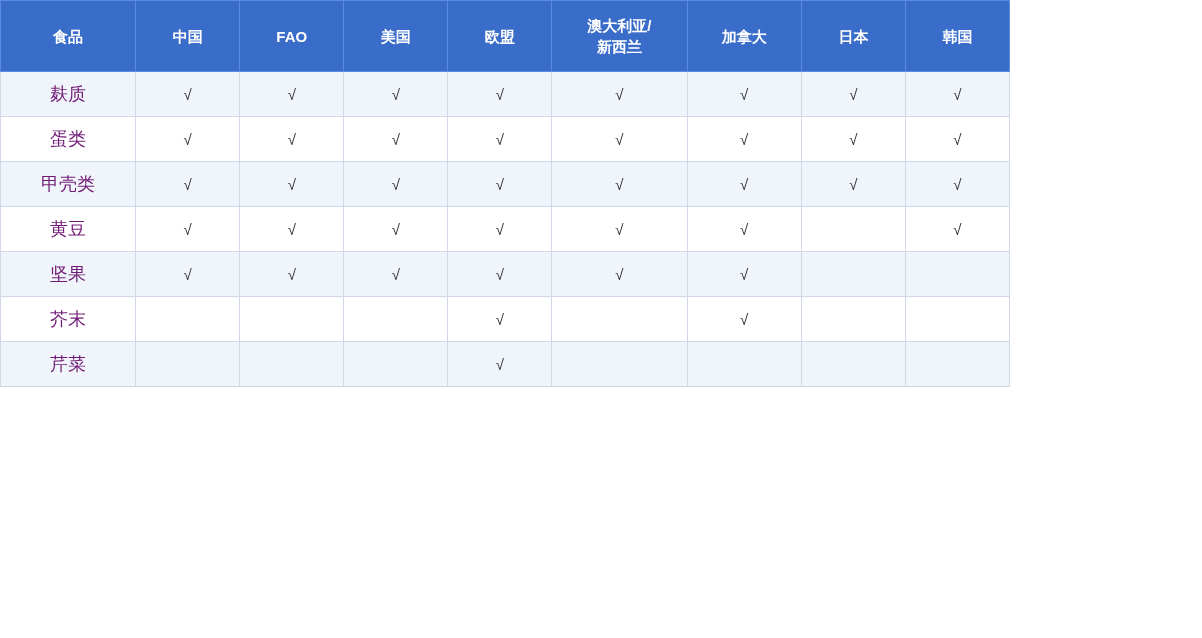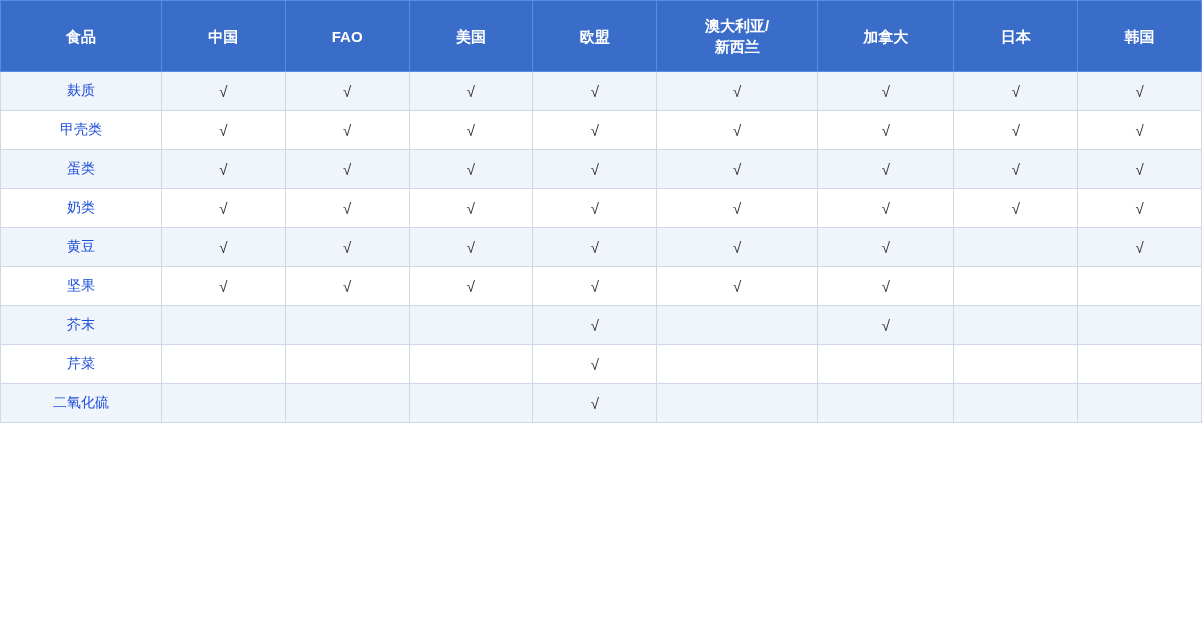--- a/index.html
+++ b/index.html
@@ -7,21 +7,21 @@
       margin: 0;
       padding: 0;
     }
     body {
       font-family: "Microsoft YaHei", "PingFang SC", "SimHei", sans-serif;
       background: #fff;
       font-size: 14px;
       color: #333;
     }
     .table-wrapper {
-      width: 1202px;
+      width: 1010px;
       overflow: hidden;
     }
     table {
       width: 100%;
       border-collapse: collapse;
       table-layout: fixed;
     }
     thead tr th {
       background-color: #3a6dc9;
       color: #fff;
@@ -38,22 +38,22 @@
       border: 1px solid #d0d8e8;
       font-size: 14px;
     }
     tbody tr:nth-child(odd) {
       background-color: #f0f4fb;
     }
     tbody tr:nth-child(even) {
       background-color: #ffffff;
     }
     tbody tr td:first-child {
-      color: #1d4ed8;
-      font-size: 14px;
+      color: #701a75;
+      font-size: 18px;
     }
     .check {
       color: #333;
       font-size: 15px;
     }
     
     col.col-food { width: 130px; }
     col.col-cn   { width: 100px; }
     col.col-fao  { width: 100px; }
     col.col-us   { width: 100px; }
@@ -98,43 +98,32 @@
           <td><span class="check">√</span></td>
           <td><span class="check">√</span></td>
           <td><span class="check">√</span></td>
           <td><span class="check">√</span></td>
           <td><span class="check">√</span></td>
           <td><span class="check">√</span></td>
           <td><span class="check">√</span></td>
           <td><span class="check">√</span></td>
         </tr>
         <tr>
-          <td>甲壳类</td>
-          <td><span class="check">√</span></td>
-          <td><span class="check">√</span></td>
-          <td><span class="check">√</span></td>
-          <td><span class="check">√</span></td>
-          <td><span class="check">√</span></td>
-          <td><span class="check">√</span></td>
-          <td><span class="check">√</span></td>
-          <td><span class="check">√</span></td>
-        </tr>
-        <tr>
           <td>蛋类</td>
           <td><span class="check">√</span></td>
           <td><span class="check">√</span></td>
           <td><span class="check">√</span></td>
           <td><span class="check">√</span></td>
           <td><span class="check">√</span></td>
           <td><span class="check">√</span></td>
           <td><span class="check">√</span></td>
           <td><span class="check">√</span></td>
         </tr>
         <tr>
-          <td>奶类</td>
+          <td>甲壳类</td>
           <td><span class="check">√</span></td>
           <td><span class="check">√</span></td>
           <td><span class="check">√</span></td>
           <td><span class="check">√</span></td>
           <td><span class="check">√</span></td>
           <td><span class="check">√</span></td>
           <td><span class="check">√</span></td>
           <td><span class="check">√</span></td>
         </tr>
         <tr>
@@ -174,26 +163,15 @@
           <td>芹菜</td>
           <td></td>
           <td></td>
           <td></td>
           <td><span class="check">√</span></td>
           <td></td>
           <td></td>
           <td></td>
           <td></td>
         </tr>
-        <tr>
-          <td>二氧化硫</td>
-          <td></td>
-          <td></td>
-          <td></td>
-          <td><span class="check">√</span></td>
-          <td></td>
-          <td></td>
-          <td></td>
-          <td></td>
-        </tr>
       </tbody>
   </table>
 </div>
 
 </body></html>

